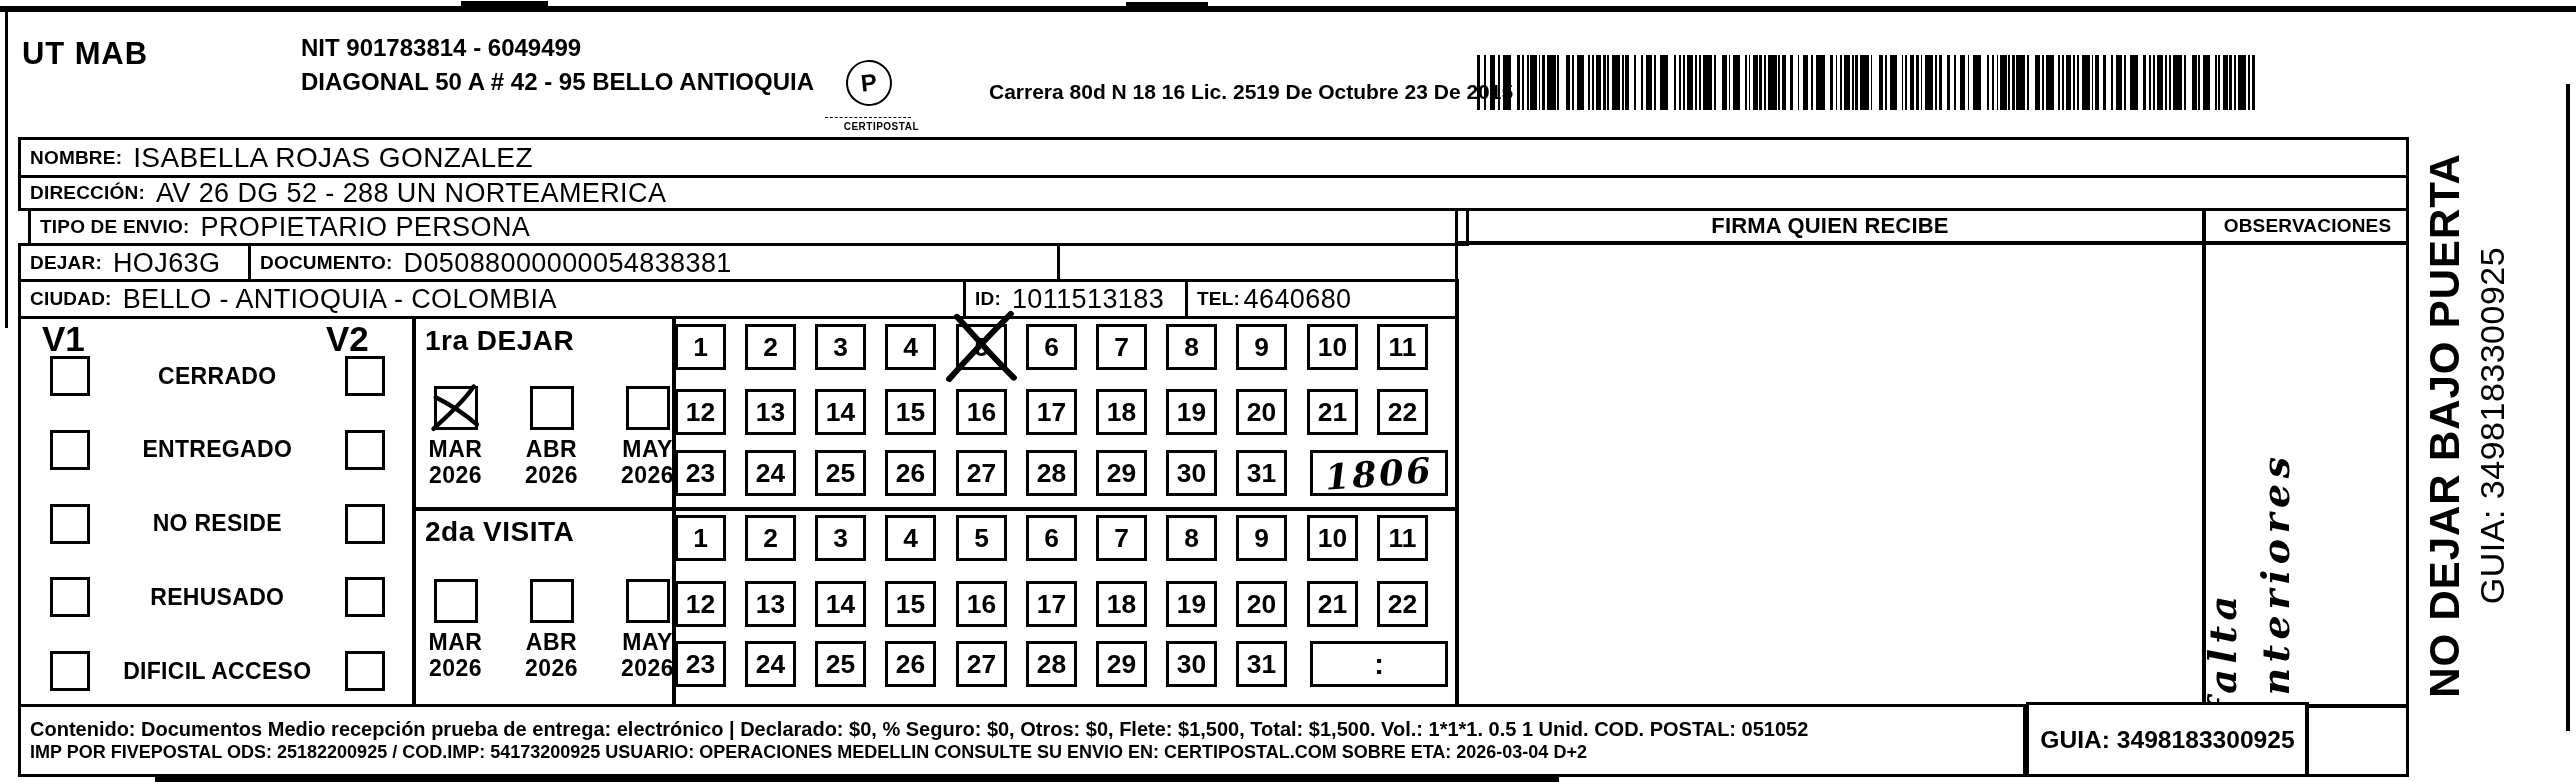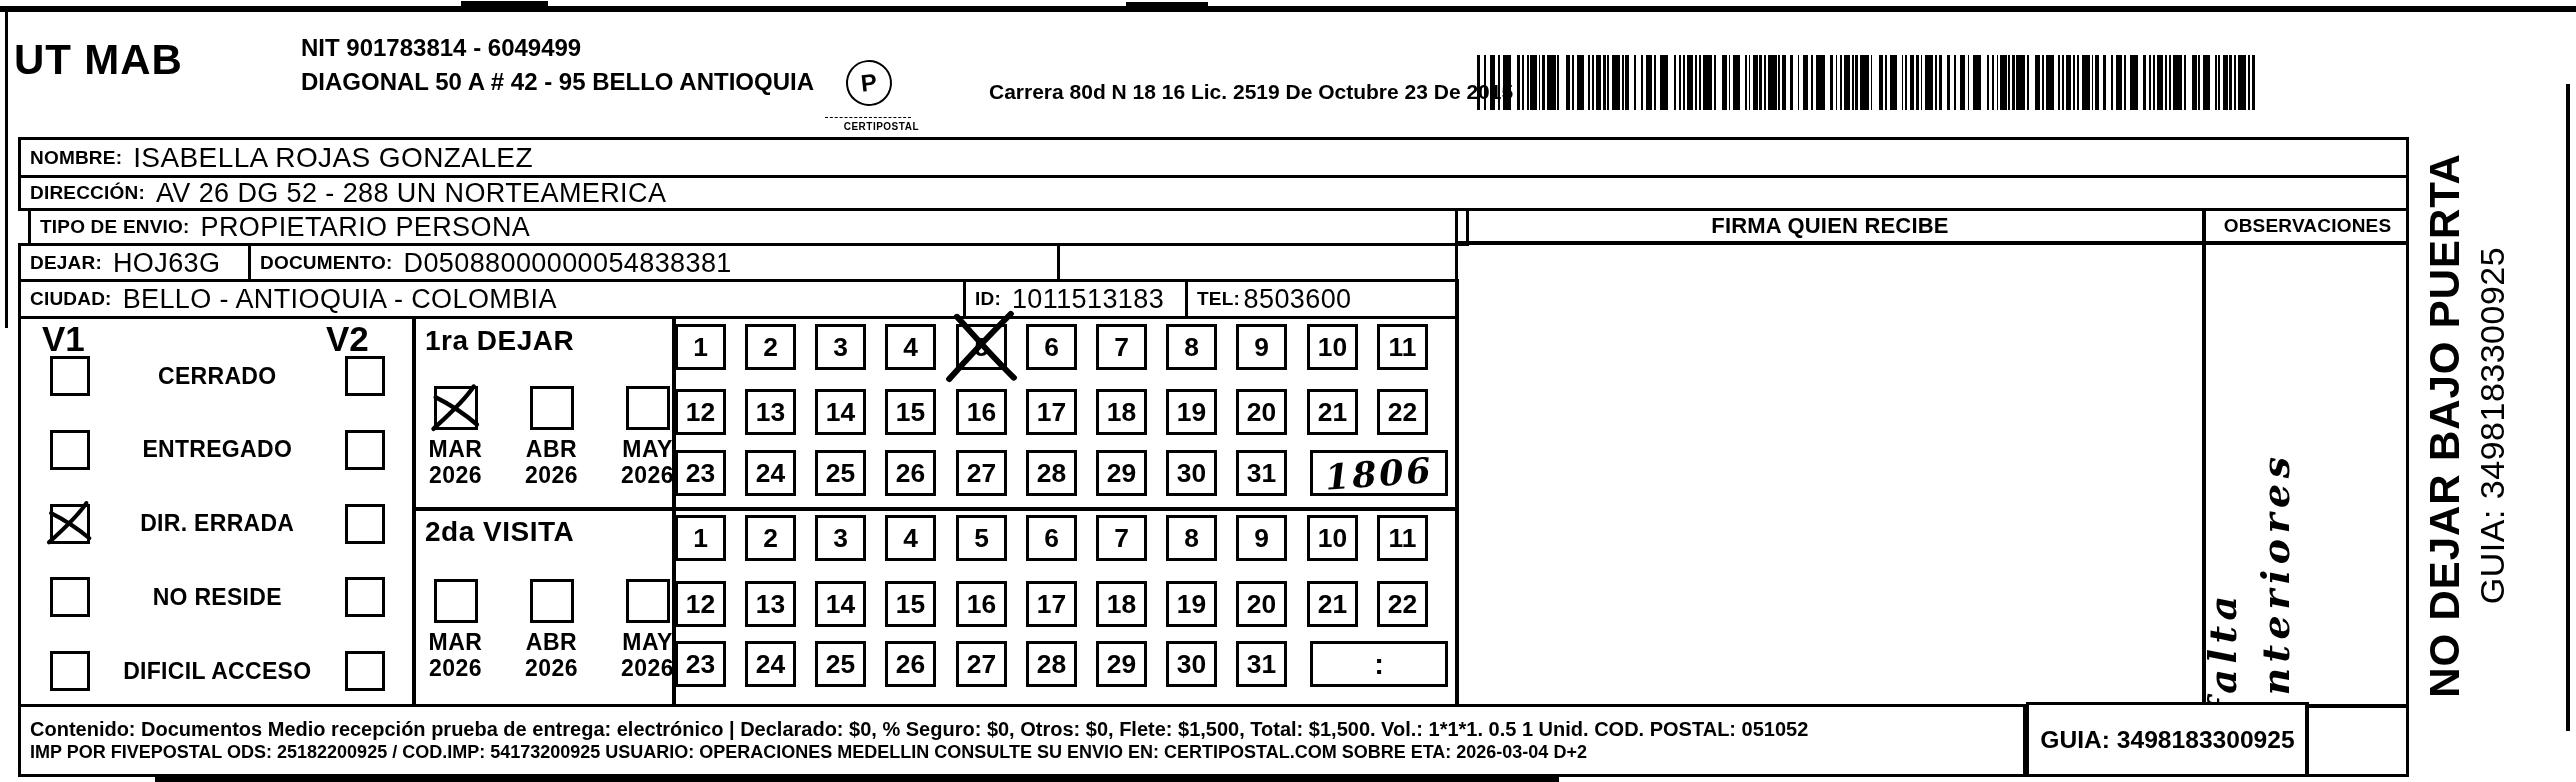--- a/index.html
+++ b/index.html
@@ -62,21 +62,21 @@
 <div id="sheet">
 
   <div class="bar" style="left:0;top:5.5px;width:2576px;height:6.4px"></div>
   <div class="bar" style="left:461px;top:0.9px;width:87px;height:11px"></div>
   <div class="bar" style="left:1126px;top:1.8px;width:82px;height:9px"></div>
   <div class="bar" style="left:4.6px;top:11px;width:3.6px;height:317px"></div>
   <div class="bar" style="left:2566px;top:84px;width:3.6px;height:647px"></div>
   <div class="bar" style="left:155px;top:771px;width:1404px;height:12px"></div>
   <div class="bar" style="left:451px;top:764px;width:64px;height:18px"></div>
 
-  <div class="abs" style="left:14px;top:36px;font-weight:bold;font-size:42px;letter-spacing:0.9px">UT MAB</div>
+  <div class="abs" style="left:22px;top:36px;font-weight:bold;font-size:31px;letter-spacing:0.9px">UT MAB</div>
   <div class="abs" style="left:301px;top:31px;font-weight:bold;font-size:24px;line-height:34px">
     <div>NIT 901783814 - 6049499</div>
     <div>DIAGONAL 50 A # 42 - 95  BELLO  ANTIOQUIA</div>
   </div>
   <div id="logo-circle">P</div>
   <div id="logo-label">CERTIPOSTAL</div>
   <div id="logo-rule"></div>
   <div class="abs" style="left:989px;top:80px;font-weight:bold;font-size:21px">Carrera 80d N 18 16  Lic. 2519 De Octubre 23 De 2015</div>
   <div class="barcode" style="left:1477px;top:55px;width:791px;height:55px">
       <i style="width:2.7px;margin-right:4.6px"></i>
@@ -224,21 +224,21 @@
   <div class="cell" style="left:18px;top:279px;width:948px;height:40px">
     <span class="lbl">CIUDAD:</span>
     <span class="val">BELLO - ANTIOQUIA - COLOMBIA</span>
   </div>
   <div class="cell" style="left:963px;top:279px;width:226px;height:40px">
     <span class="lbl">ID:</span>
     <span class="val">1011513183</span>
   </div>
   <div class="cell" style="left:1185px;top:279px;width:274px;height:40px;gap:3.6px">
     <span class="lbl">TEL:</span>
-    <span class="val">8503600</span>
+    <span class="val">4640680</span>
   </div>
 
   <div class="abs" style="left:1455px;top:208px;width:954px;height:500px;border:3.6px solid #000"></div>
   <div class="bar" style="left:2202px;top:208px;width:3.6px;height:500px"></div>
   <div class="bar" style="left:1455px;top:241px;width:954px;height:3.6px"></div>
   <div class="cell hdr-center" style="left:1455px;top:208px;width:750px;height:36px;border:none;background:transparent">
     <span class="lbl" style="font-size:22px">FIRMA QUIEN RECIBE</span>
   </div>
   <div class="cell hdr-center" style="left:2206px;top:208px;width:203px;height:36px;border:none;background:transparent">
     <span class="lbl" style="font-size:19px">OBSERVACIONES</span>
@@ -261,32 +261,27 @@
         <span class="cb st-cb"></span>
         <span class="st-lbl">CERRADO</span>
         <span class="cb st-cb"></span>
       </div>
       <div class="st-row">
         <span class="cb st-cb"></span>
         <span class="st-lbl">ENTREGADO</span>
         <span class="cb st-cb"></span>
       </div>
       <div class="st-row">
-        <span class="cb st-cb">
-          <svg class="xsvg" viewBox="0 0 100 100" preserveAspectRatio="none">
-            <path d="M14 30 C38 42 64 58 90 80"></path>
-            <path d="M84 10 C66 38 34 66 10 88"></path>
-          </svg>
-        </span>
-        <span class="st-lbl">DIR. ERRADA</span>
+        <span class="cb st-cb"></span>
+        <span class="st-lbl">NO RESIDE</span>
         <span class="cb st-cb"></span>
       </div>
       <div class="st-row">
         <span class="cb st-cb"></span>
-        <span class="st-lbl">NO RESIDE</span>
+        <span class="st-lbl">REHUSADO</span>
         <span class="cb st-cb"></span>
       </div>
       <div class="st-row">
         <span class="cb st-cb"></span>
         <span class="st-lbl">DIFICIL ACCESO</span>
         <span class="cb st-cb"></span>
       </div>
     </div>
 
   <div class="vtitle" style="left:425px;top:325px">1ra DEJAR</div>

